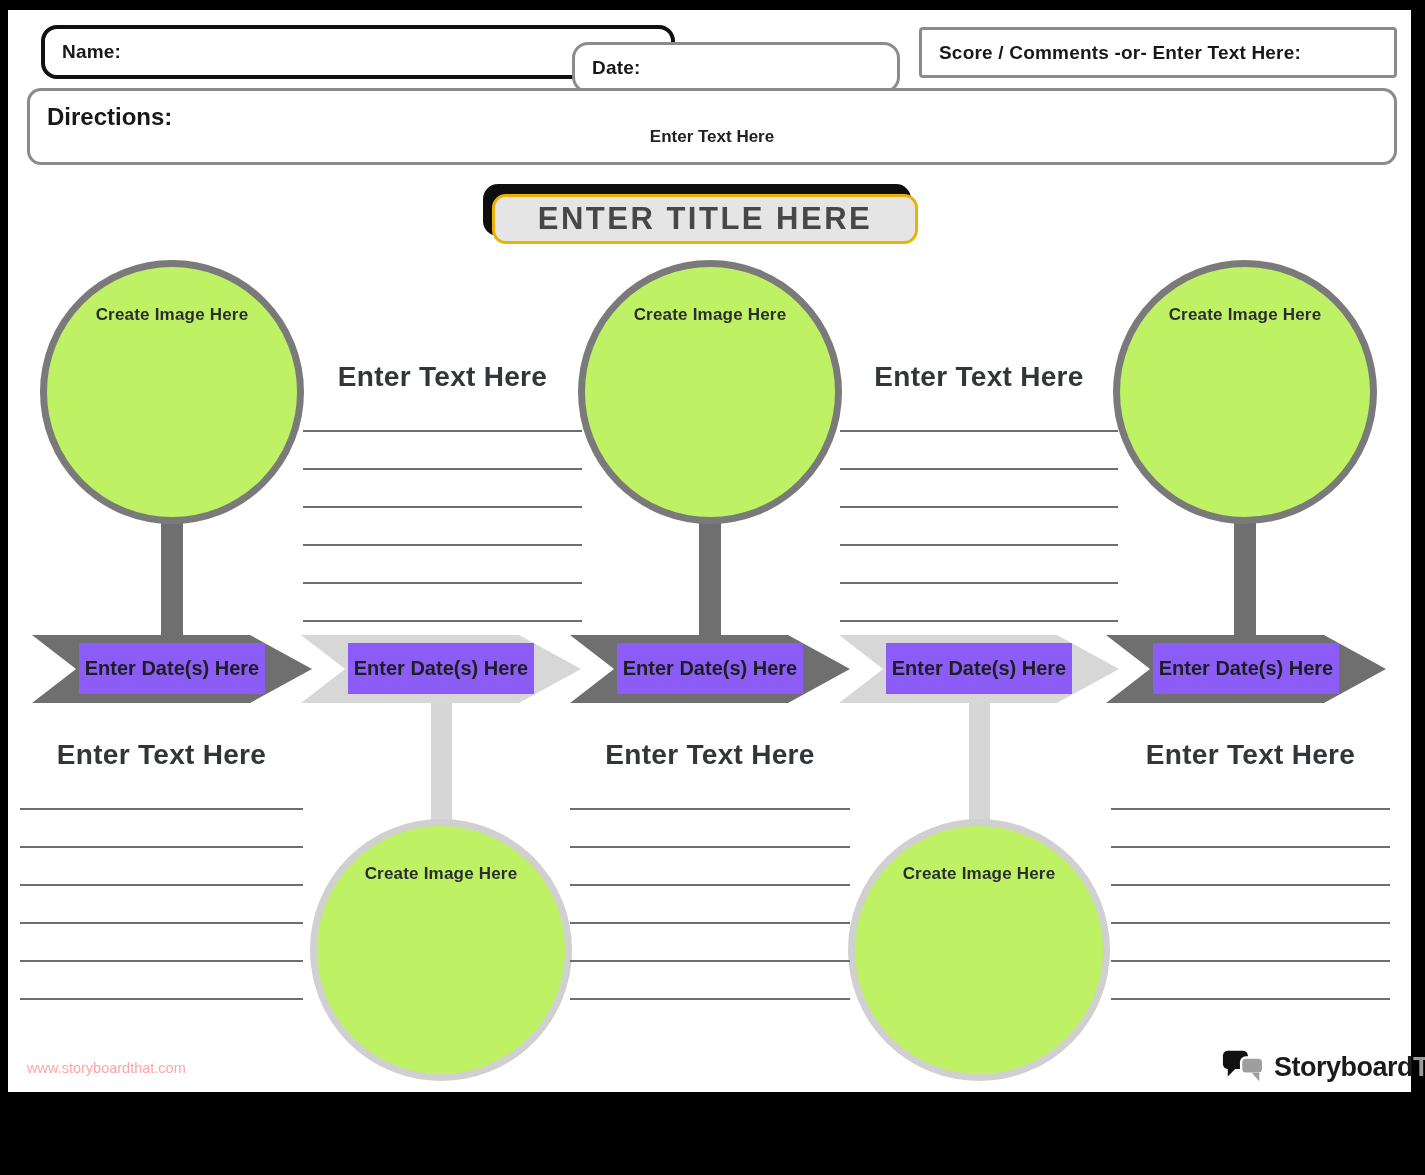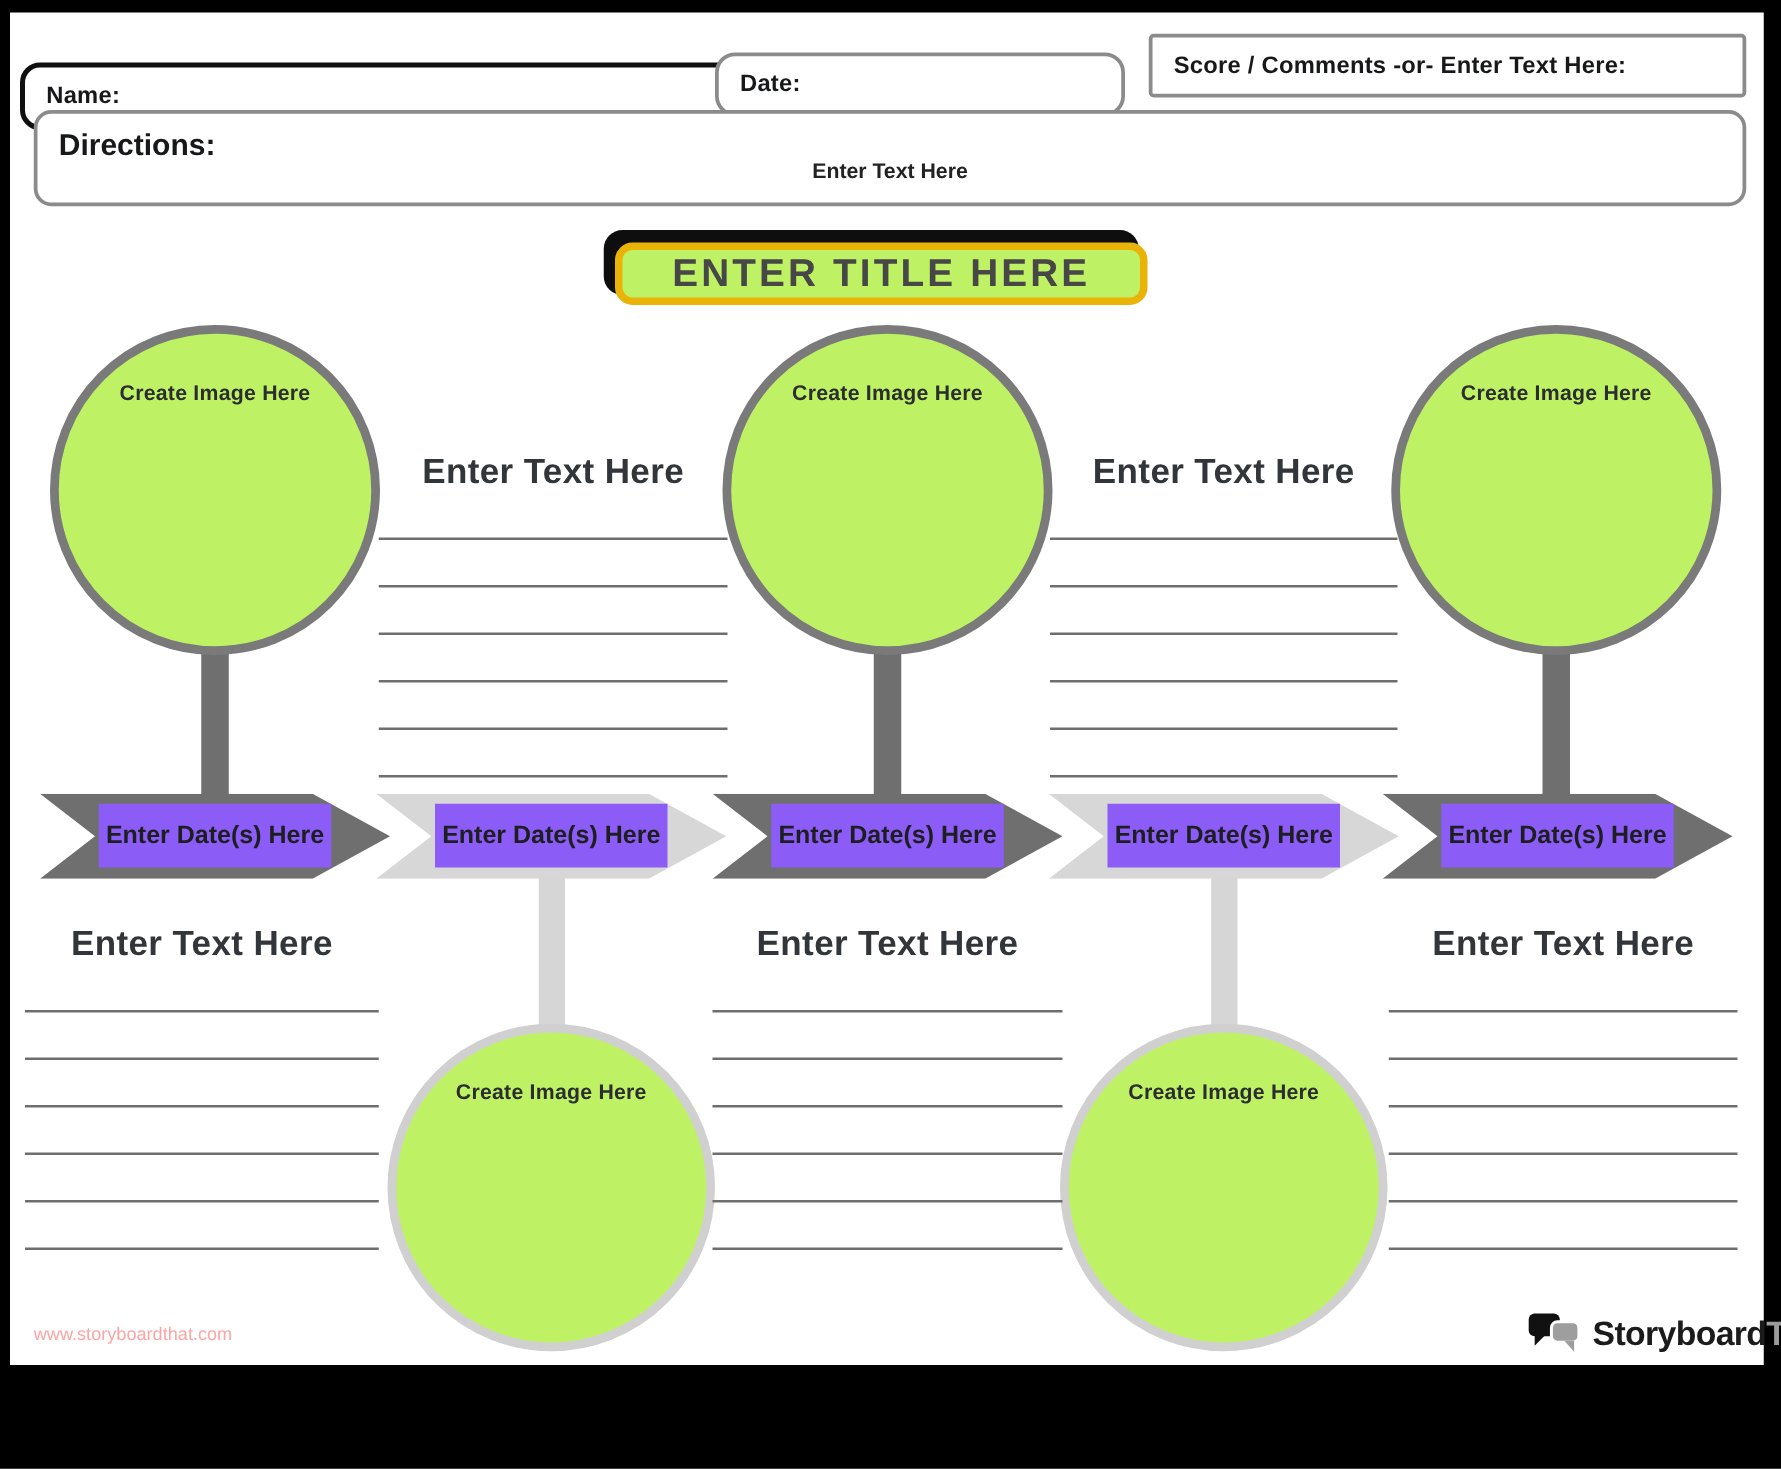--- a/index.html
+++ b/index.html
@@ -4,33 +4,33 @@
 <style>
   html,body{margin:0;padding:0;}
   body{
     width:1425px;height:1175px;position:relative;background:#000;
     font-family:"Liberation Sans", sans-serif;overflow:hidden;
   }
   .page{position:absolute;left:8px;top:10px;width:1403px;height:1082px;background:#fff;}
 
   
   .hbox{position:absolute;background:#fff;box-sizing:border-box;}
-  .name-box{left:16px;top:25px;width:634px;height:54px;border:4px solid #101010;border-radius:16px;margin-top:25px;}
+  .name-box{left:41px;top:25px;width:634px;height:54px;border:4px solid #101010;border-radius:16px;}
   .date-box{left:572px;top:42px;width:328px;height:51px;border:3px solid #8b8b8b;border-radius:16px;text-align:center;}
   .score-box{left:919px;top:27px;width:478px;height:51px;border:3px solid #8b8b8b;border-radius:4px;}
   .hlabel{position:absolute;left:17px;top:50%;transform:translateY(-50%);
     font-size:19px;font-weight:700;color:#17181a;letter-spacing:.2px;white-space:nowrap;}
   .directions-box{left:27px;top:88px;width:1370px;height:77px;border:3px solid #8b8b8b;border-radius:14px;}
   .directions-label{position:absolute;left:17px;top:12px;font-size:24px;font-weight:700;color:#17181a;}
   .directions-text{position:absolute;left:0;top:36px;width:100%;text-align:center;
     font-size:17px;font-weight:700;color:#222;}
 
   
-  .title-box{position:absolute;left:492px;top:194px;width:426px;height:50px;background:#bef264;
-    border:6px solid #eab308;border-radius:14px;box-sizing:border-box;
+  .title-box{position:absolute;left:492px;top:194px;width:426px;height:50px;background:#e5e5e5;
+    border:3px solid #eab308;border-radius:14px;box-sizing:border-box;
     box-shadow:-8px -9px 0 1px #0e0e0e;display:flex;align-items:center;justify-content:center;text-align:center;}
   .title-text{font-size:31px;font-weight:800;letter-spacing:2.5px;color:#474747;white-space:nowrap;}
 
   
   .stem{position:absolute;}
   .stem.dark{background:#6f6f6f;width:22px;top:508px;height:132px;}
   .stem.light{background:#d6d6d6;width:21px;top:700px;height:122px;}
   .img-circle{position:absolute;background:#bef264;border-radius:50%;box-sizing:border-box;}
   .img-circle.top{width:264px;height:264px;border:7px solid #7a7a7a;top:260px;}
   .img-circle.bottom{width:262px;height:262px;border:7px solid #d0d0d0;top:819px;}

